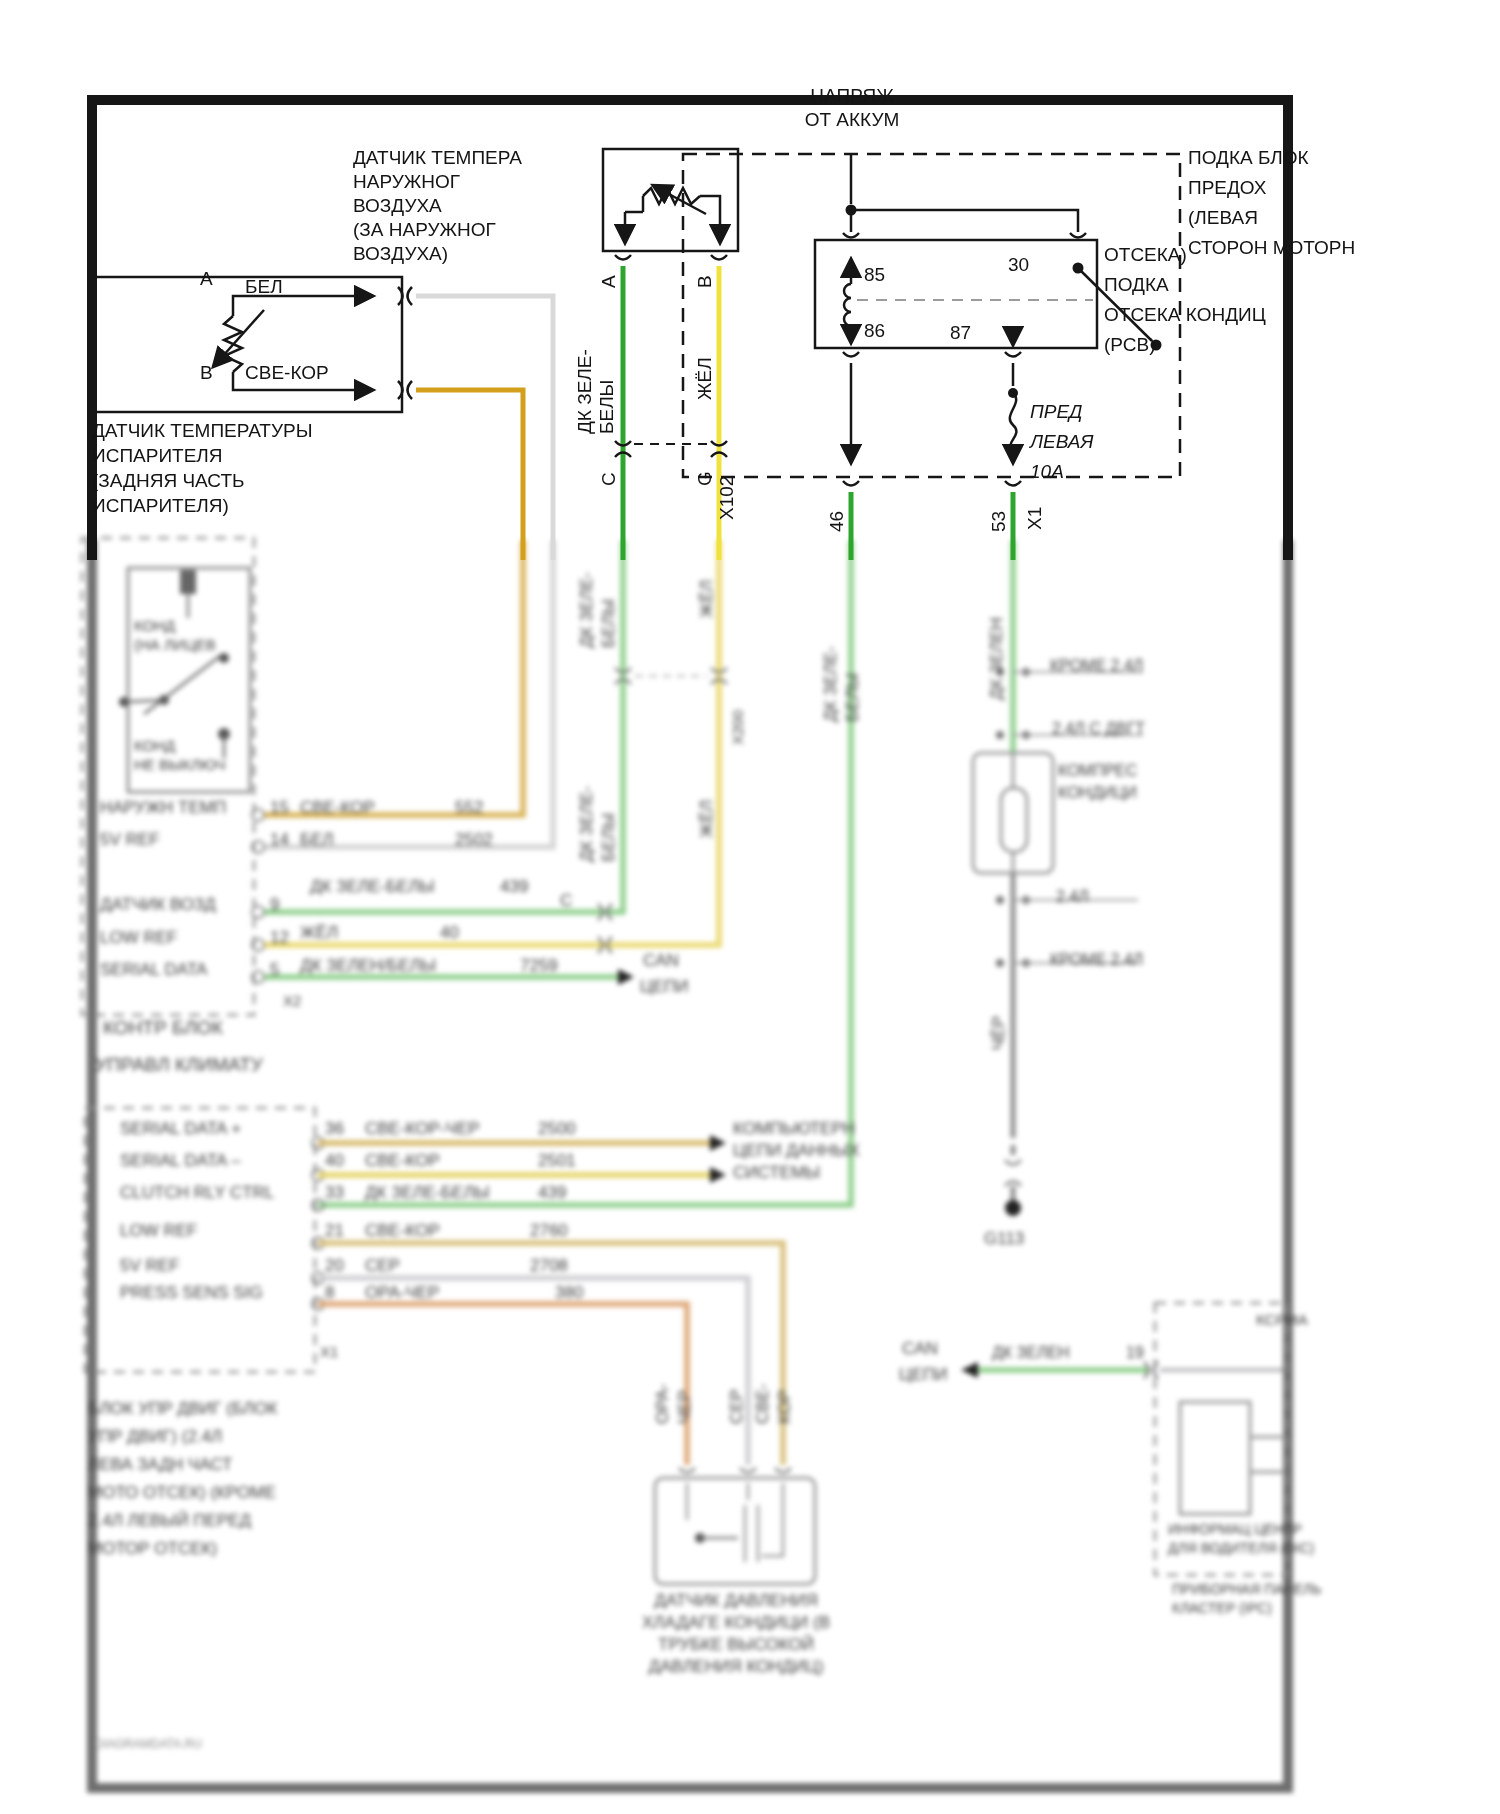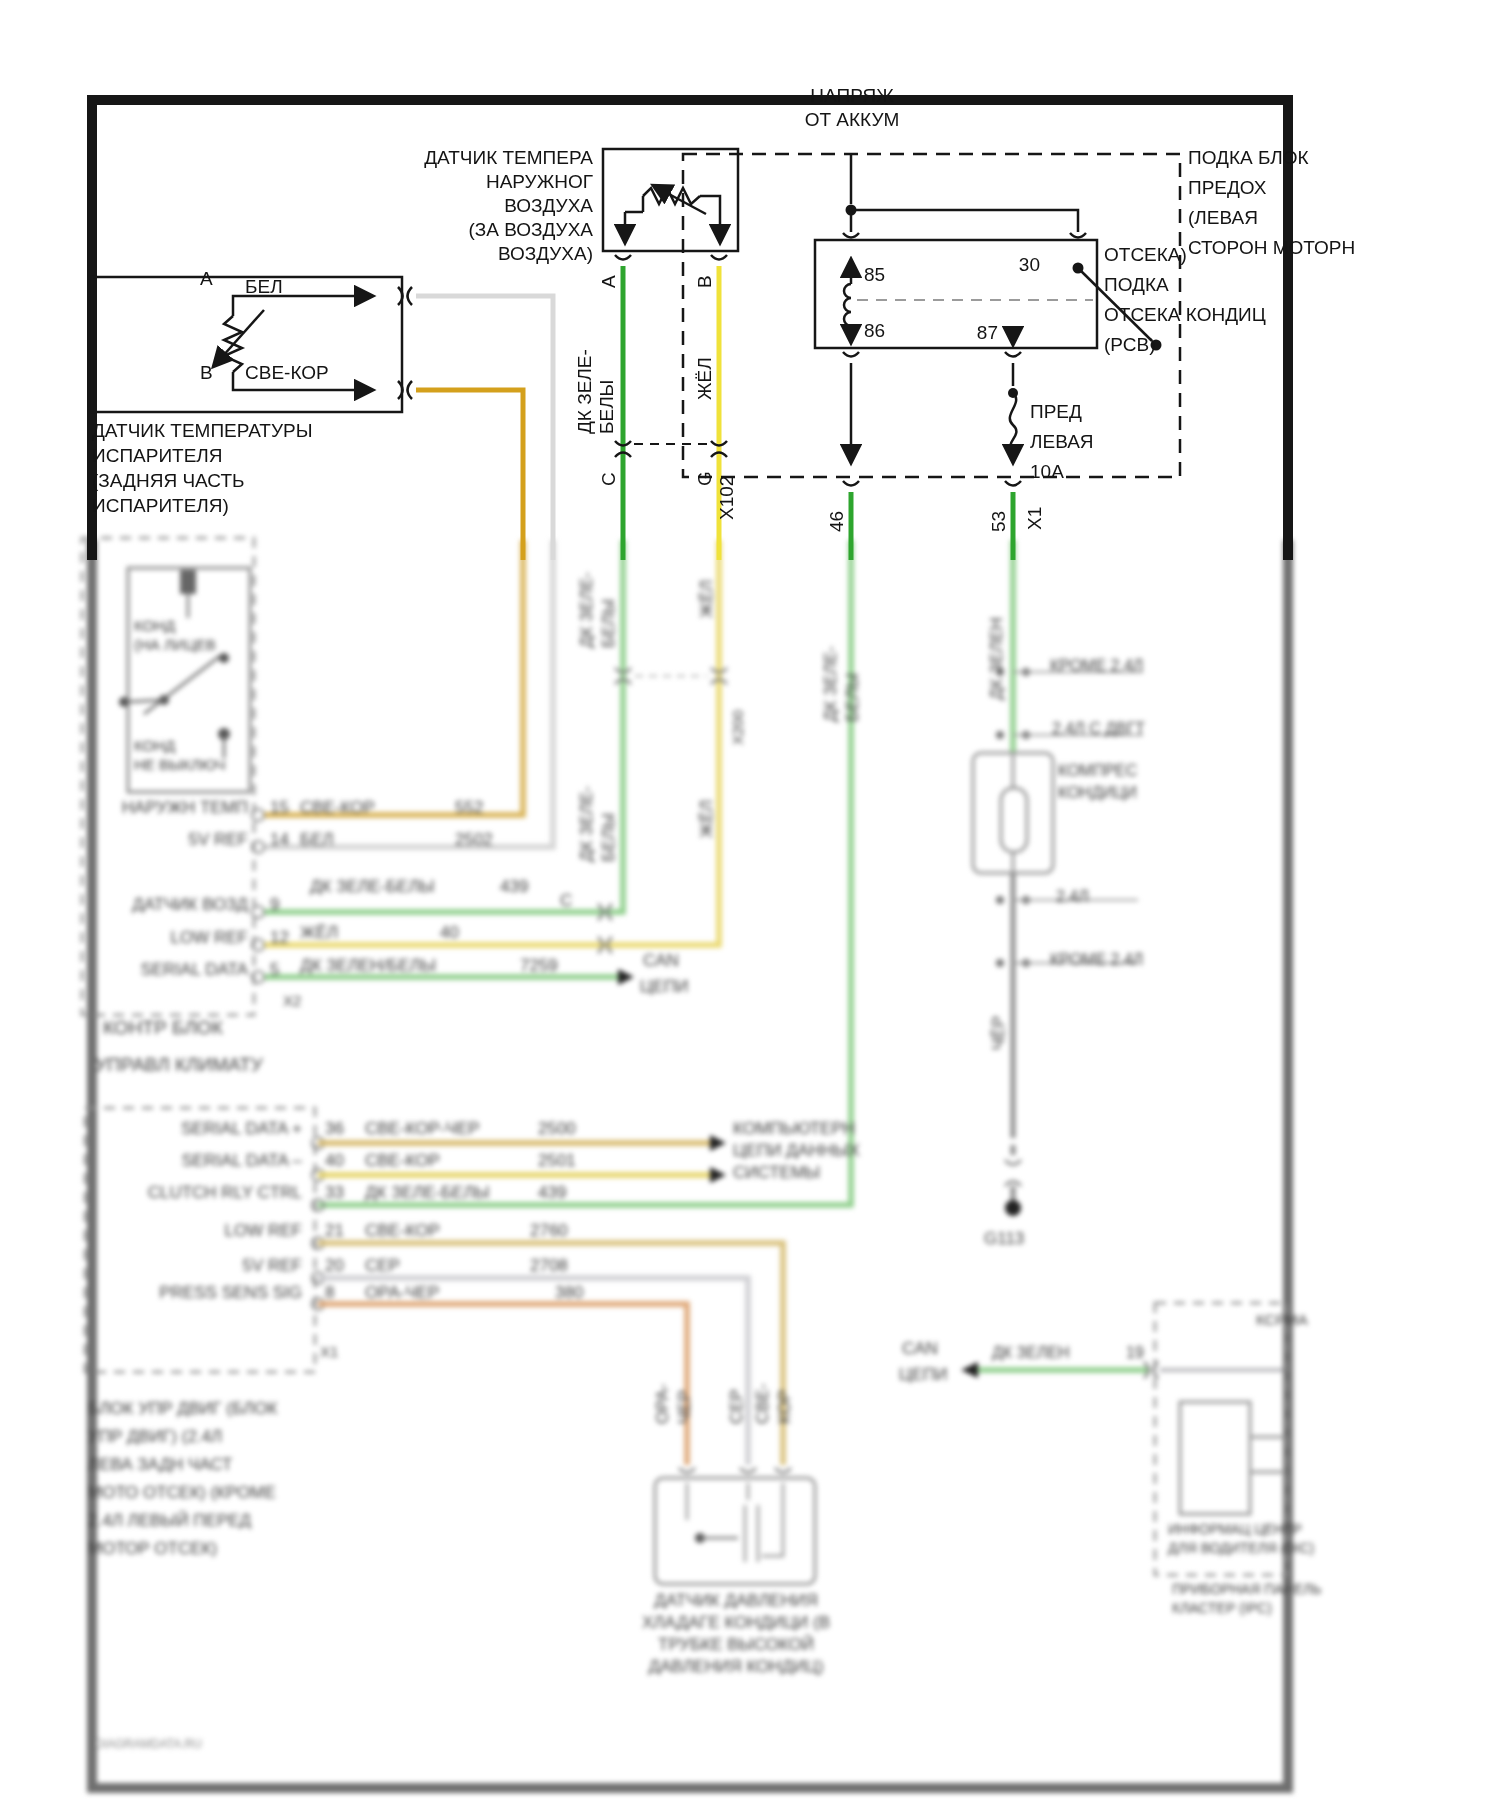--- a/index.html
+++ b/index.html
@@ -2,21 +2,21 @@
 <html><head>
 <meta charset="utf-8">
 <style>
   html,body{margin:0;padding:0;background:#fff;}
   #page{position:relative;width:1500px;height:1814px;background:#ffffff;overflow:hidden;
         font-family:"Liberation Sans",sans-serif;}
   .lb{position:absolute;font:19px/25px "Liberation Sans",sans-serif;color:#141414;white-space:nowrap;}
   .lb span{display:block;}
   .sm{font-size:17px;line-height:22px;}
   .xs{font-size:15px;line-height:19px;}
-  .rt{text-align:right;}
+  .rt{text-align:left;}
   .ctr{text-align:center;}
   .rot{transform-origin:0 0;transform:rotate(-90deg);}
   #blurzone{position:absolute;left:0;top:0;width:1500px;height:1814px;filter:blur(2.7px);}
   #blurzone .lb{color:#3f3f3f;}
   svg{position:absolute;left:0;top:0;}
 </style>
 </head>
 <body>
 
 <div id="page">
@@ -314,21 +314,21 @@
   </div>
   <div class="lb" style="left:200px;top:266px;">A</div>
   <div class="lb" style="left:245px;top:266px;margin-top:8px;">БЕЛ</div>
   <div class="lb" style="left:200px;top:360px;">B</div>
   <div class="lb" style="left:245px;top:360px;">СВЕ-КОР</div>
 
   <div class="lb rt" style="left:353px;top:146px;width:240px;line-height:24px;">
     <span>ДАТЧИК ТЕМПЕРА</span>
       <span>НАРУЖНОГ</span>
       <span>ВОЗДУХА</span>
-      <span>(ЗА ВОЗДУХА</span>
+      <span>(ЗА НАРУЖНОГ</span>
       <span>ВОЗДУХА)</span>
   </div>
   <div class="lb rot" style="left:596px;top:288px;width:24px;">A</div>
   <div class="lb rot" style="left:692px;top:288px;width:24px;">B</div>
   <div class="lb rot" style="left:574px;top:434px;width:150px;line-height:22px;">
       <span>ДК ЗЕЛЕ-</span>
       <span>БЕЛЫ</span>
     </div>
   <div class="lb rot" style="left:692px;top:400px;width:80px;">ЖЁЛ</div>
   <div class="lb rot" style="left:596px;top:486px;width:24px;">C</div>
@@ -342,21 +342,21 @@
   <div class="lb" style="left:864px;top:262px;">85</div>
   <div class="lb" style="left:864px;top:318px;">86</div>
   <div class="lb rt" style="left:1008px;top:252px;width:32px;">30</div>
   <div class="lb rt" style="left:950px;top:320px;width:48px;">87</div>
   <div class="lb" style="left:1104px;top:240px;line-height:30px;">
     <span>ОТСЕКА)</span>
       <span>ПОДКА</span>
       <span>ОТСЕКА КОНДИЦ</span>
       <span>(РСВ)</span>
   </div>
-  <div class="lb" style="left:1030px;top:397px;line-height:30px;">
+  <div class="lb" style="left:1030px;top:397px;line-height:30px;font-style:italic;">
     <span>ПРЕД</span>
       <span>ЛЕВАЯ</span>
       <span>10А</span>
   </div>
   <div class="lb" style="left:1188px;top:143px;line-height:30px;">
     <span>ПОДКА БЛОК</span>
       <span>ПРЕДОХ</span>
       <span>(ЛЕВАЯ</span>
       <span>СТОРОН МОТОРН</span>
   </div>

